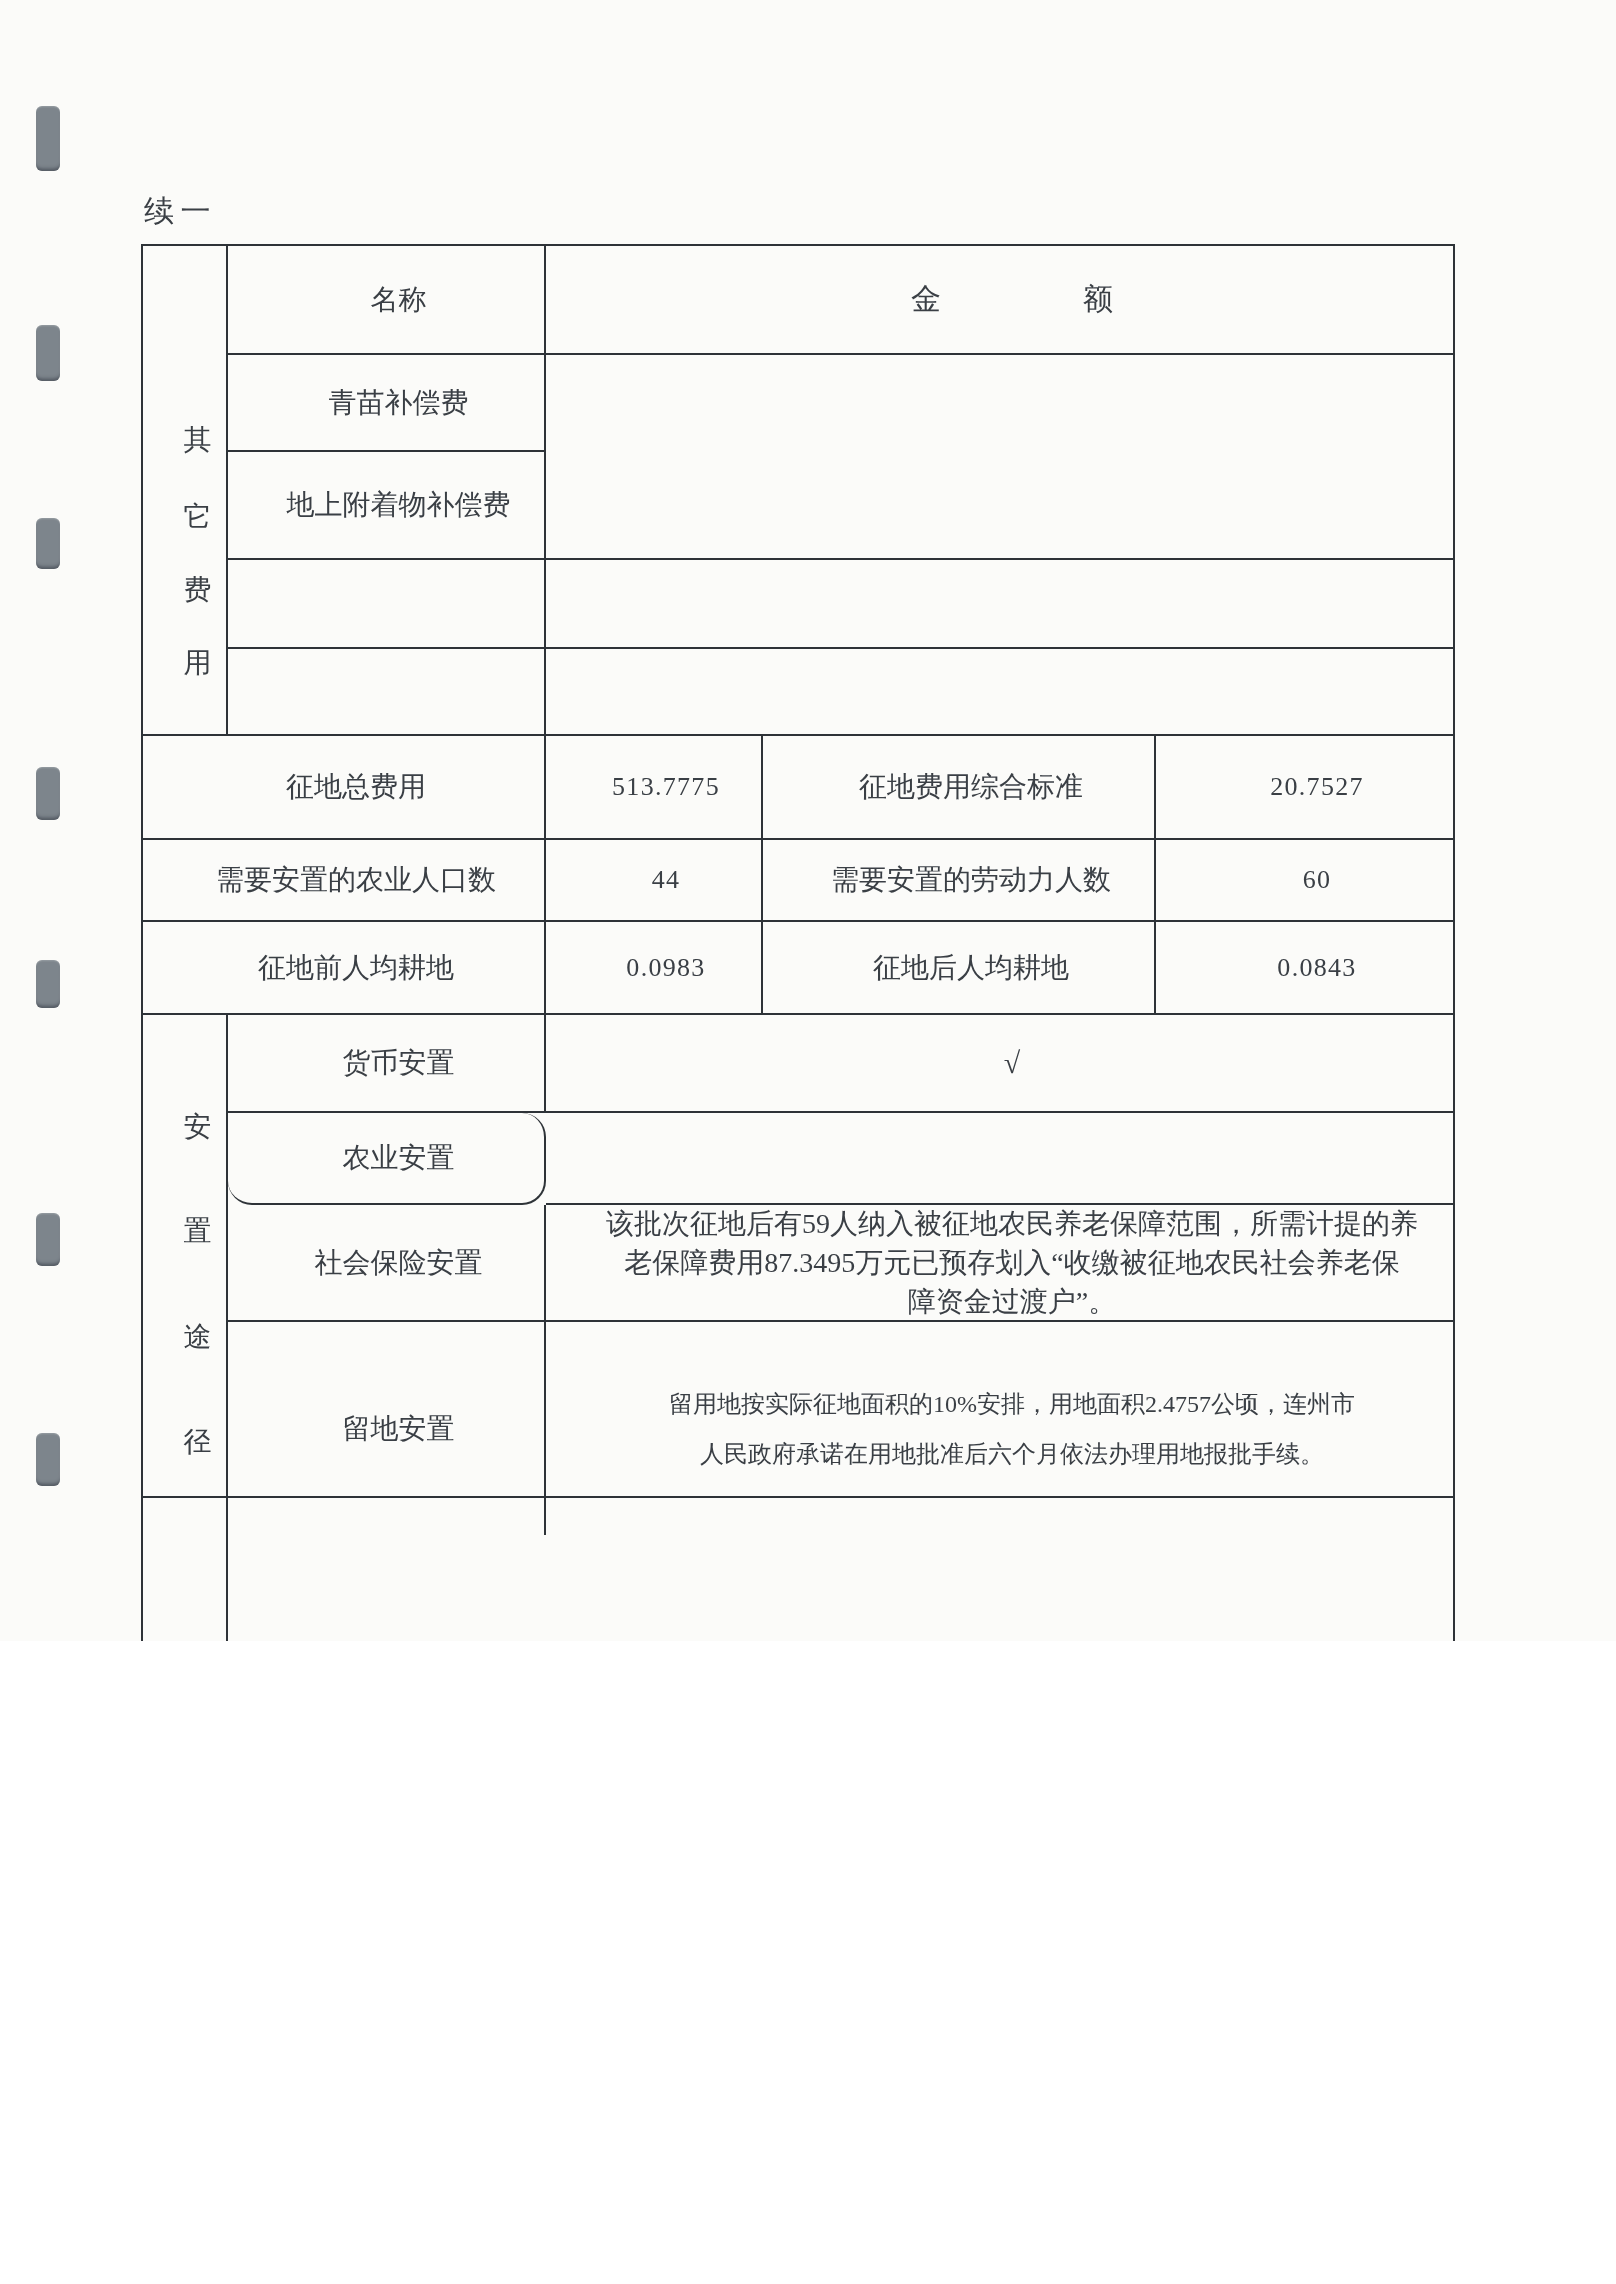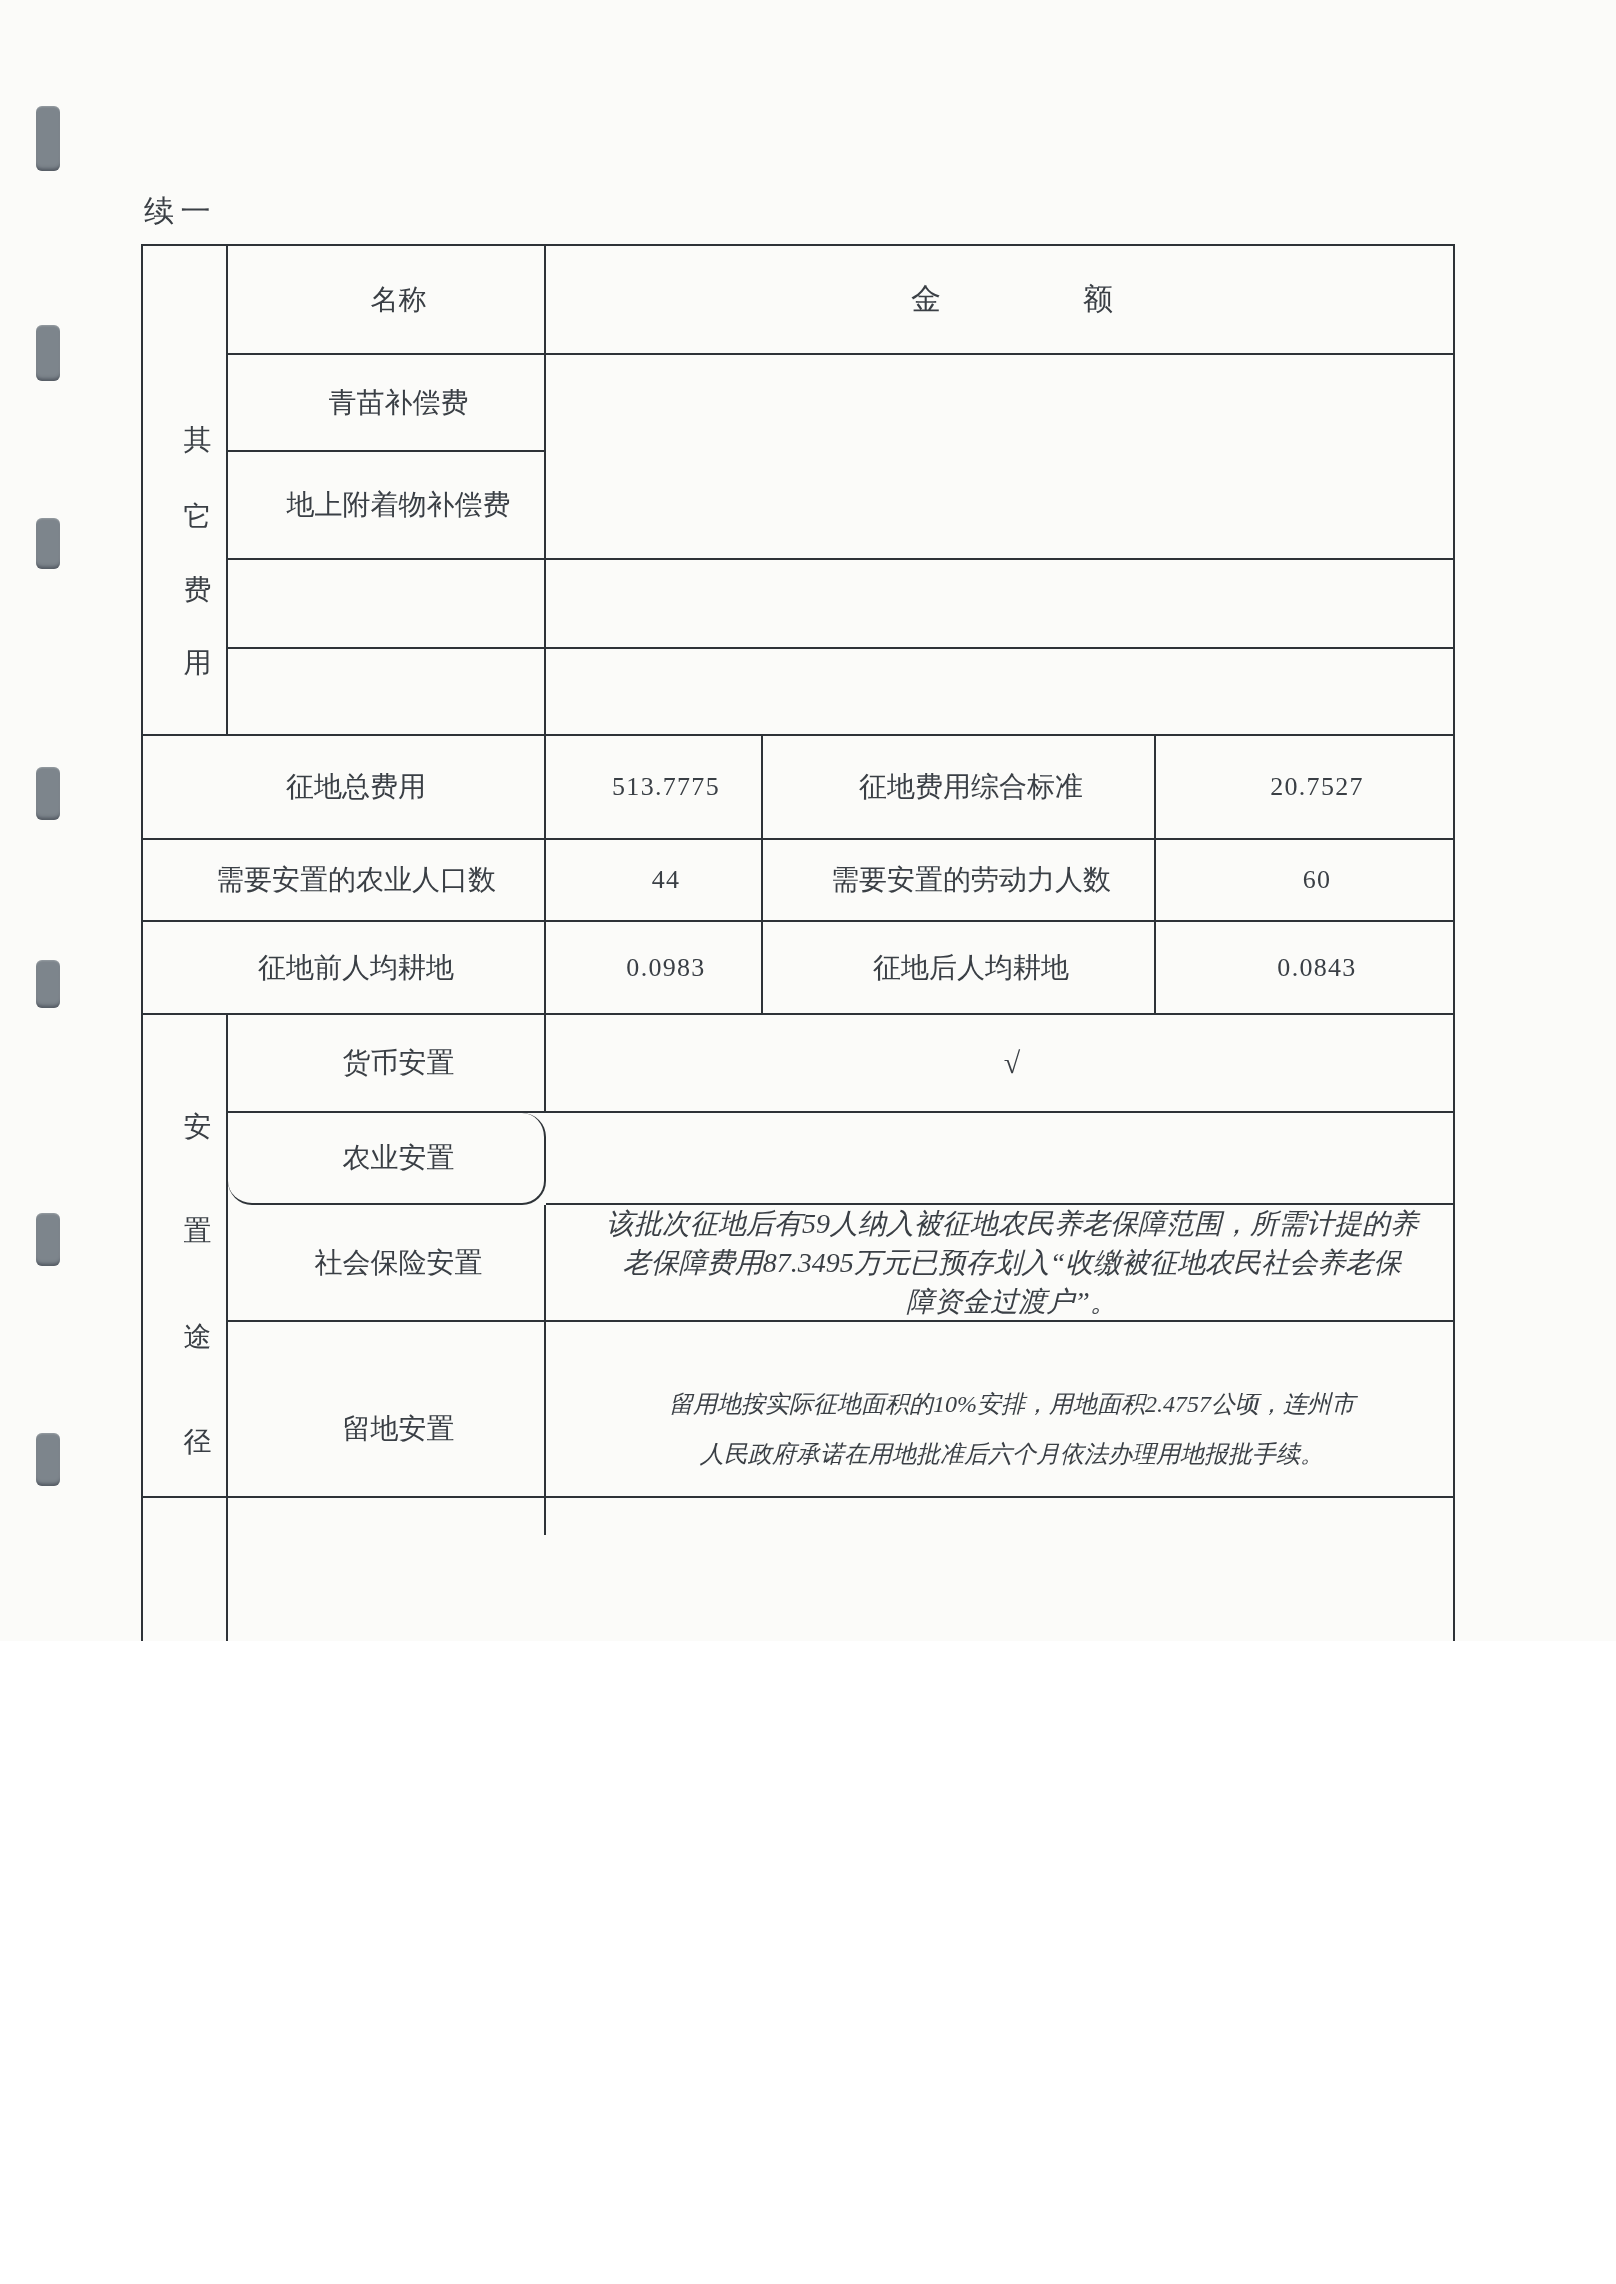--- a/index.html
+++ b/index.html
@@ -57,21 +57,21 @@
     text-orientation:upright;
     font-size:28px;
     line-height:1;
   }
   .vt-other{letter-spacing:75px;margin-top:157px;}
   .vt-way{letter-spacing:106px;margin-top:73px;}
   .remark-label{padding-top:66px;}
   
   .amt-head{display:flex;gap:142px;font-size:30px;}
   .para{display:flex;flex-direction:column;justify-content:center;}
-  .para .ln{line-height:39px;font-size:28px;white-space:nowrap;font-style:italic;}
+  .para .ln{line-height:39px;font-size:28px;white-space:nowrap;}
   .para-wide .ln{line-height:50px;font-size:24px;white-space:nowrap;}
   .check{font-size:30px;}
   .filler{
     position:absolute;left:143px;top:1979px;
     display:flex;font-size:30px;letter-spacing:2.6px;white-space:nowrap;
   }
 </style>
 </head>
 <body>
 

